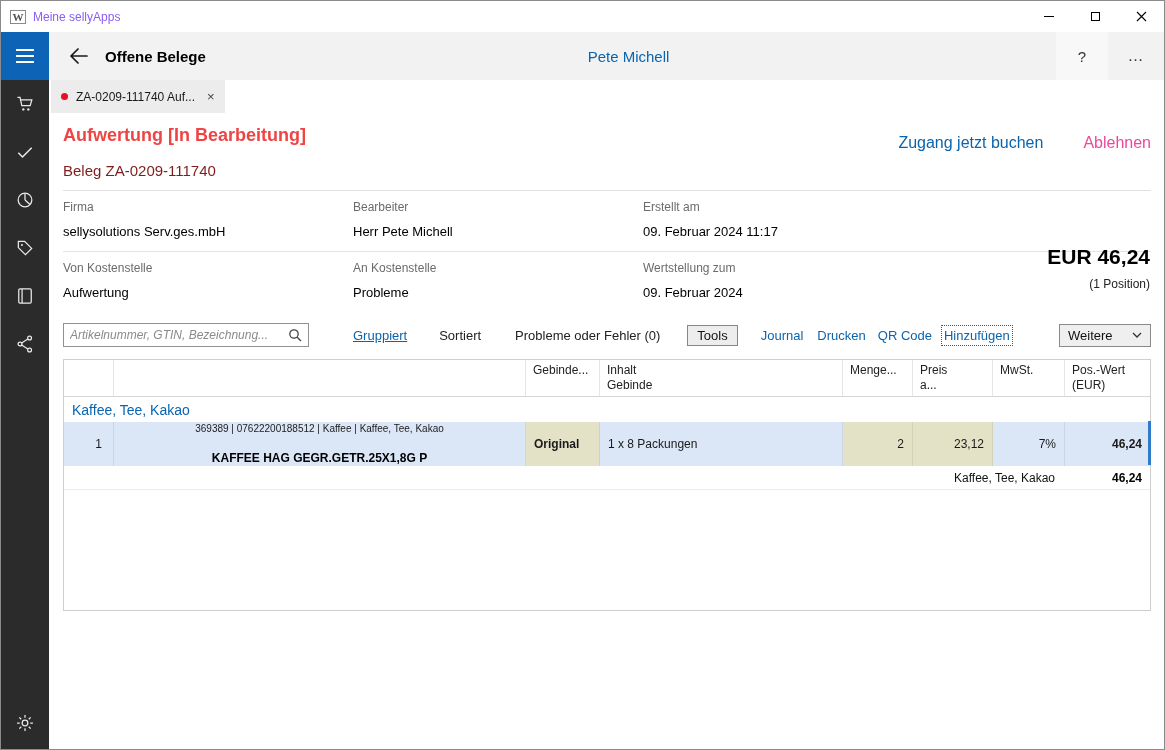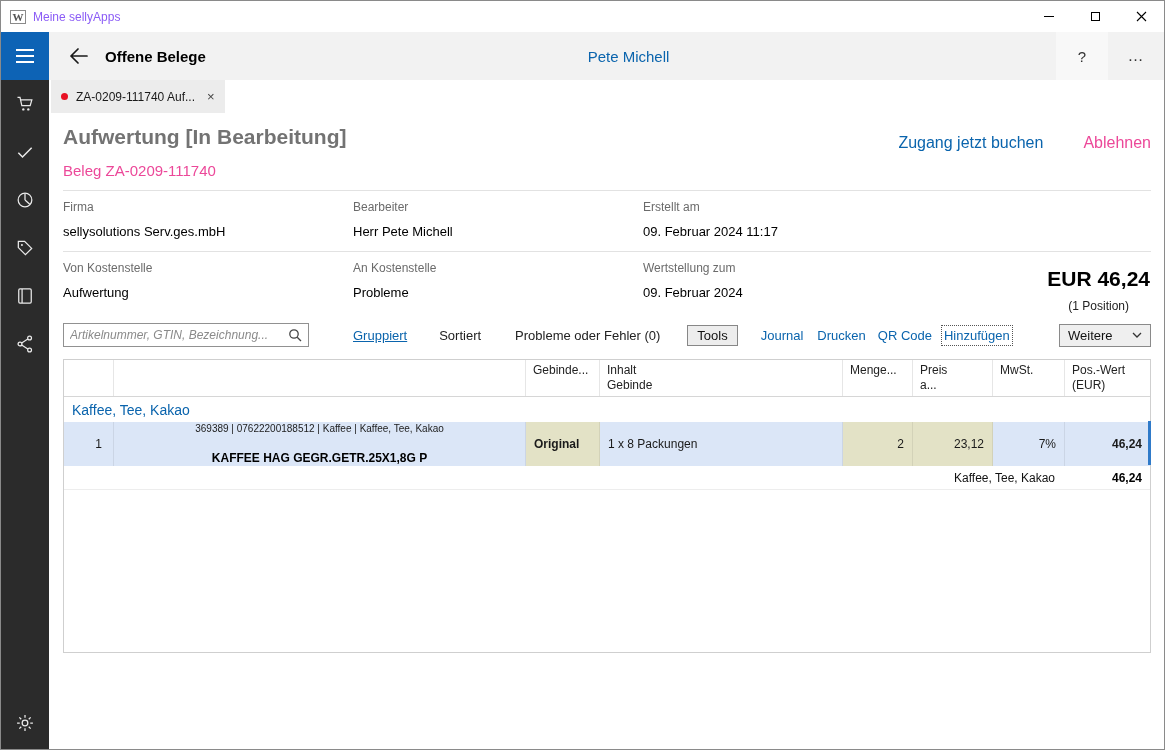--- a/index.html
+++ b/index.html
@@ -76,36 +76,36 @@
   .tab {
     display: flex; align-items: center; background: #ececec;
     padding: 0 10px; font-size: 12px; color: #1a1a1a; gap: 8px;
   }
   .tab-dot { width: 7px; height: 7px; border-radius: 50%; background: var(--red-dot, #e81123); flex: none; }
   .tab-close { font-size: 13px; color: #444; margin-left: 4px; }
 
   .doc { flex: 1; padding: 12px 13px 0 14px; display: flex; flex-direction: column; }
 
   .title-row { display: flex; align-items: flex-start; }
-  .doc-title { font-size: 21px; font-weight: bold; color: #737373; }
+  .doc-title { font-size: 18px; font-weight: bold; color: #ef4444; }
   .title-actions { margin-left: auto; display: flex; gap: 40px; margin-top: 9px; }
   .link-book { font-size: 16px; color: var(--accent, #0a64ad); }
   .link-reject { font-size: 16px; color: #ec4899; }
-  .doc-subtitle { font-size: 15px; margin-top: 10px; color: #ec4899; }
+  .doc-subtitle { font-size: 15px; margin-top: 10px; color: #7f1d1d; }
   .divider { border-bottom: 1px solid #e2e2e2; margin-top: 11px; }
 
   .fields { position: relative; }
   .field-row {
     display: grid; grid-template-columns: 290px 290px auto;
     padding: 9px 0 11px; border-bottom: 1px solid #e2e2e2;
   }
   .field-row.last { border-bottom: none; padding-bottom: 14px; }
   .field .flabel { display: block; font-size: 12px; color: #6b6b6b; margin-bottom: 8px; }
   .field .fvalue { font-size: 13px; color: #000; }
-  .total-block { position: absolute; right: 1px; top: 76px; text-align: center; }
+  .total-block { position: absolute; right: 1px; top: 54px; text-align: right; }
   .total-amount { font-size: 21px; font-weight: bold; color: #000; }
   .total-positions { font-size: 12px; color: #222; margin-top: 8px; }
 
   
   .toolbar { display: flex; align-items: center; margin-top: 8px; flex: none; }
   .search-box {
     width: 246px; height: 24px; border: 1px solid #919191; background: #fff;
     display: flex; align-items: center; padding: 0 6px; flex: none;
   }
   .search-box input {
@@ -127,21 +127,21 @@
   .lnk-qr { margin-left: 12px; }
   .lnk-add { margin-left: 12px; outline: 1px dotted #555; outline-offset: 2px; }
   .btn-more {
     margin-left: auto; width: 92px; height: 23px; padding: 0 8px;
     background: #efefef; border: 1px solid #8a8a8a; font-size: 13px; color: #111;
     display: flex; align-items: center; justify-content: space-between; white-space: nowrap;
   }
 
   
   .table {
-    margin-top: 12px; border: 1px solid #cfcfcf; height: 294px; flex: none;
+    margin-top: 12px; border: 1px solid #cfcfcf; height: 252px; flex: none;
     position: relative; display: flex; flex-direction: column; background: #fff;
   }
   .thead {
     display: grid; grid-template-columns: 50px 412px 74px 243px 70px 80px 72px 1fr;
     border-bottom: 1px solid #d6d6d6; flex: none;
   }
   .th {
     min-height: 34px; padding: 3px 7px; font-size: 12px; color: #222;
     border-right: 1px solid #e6e6e6; line-height: 15px;
   }

